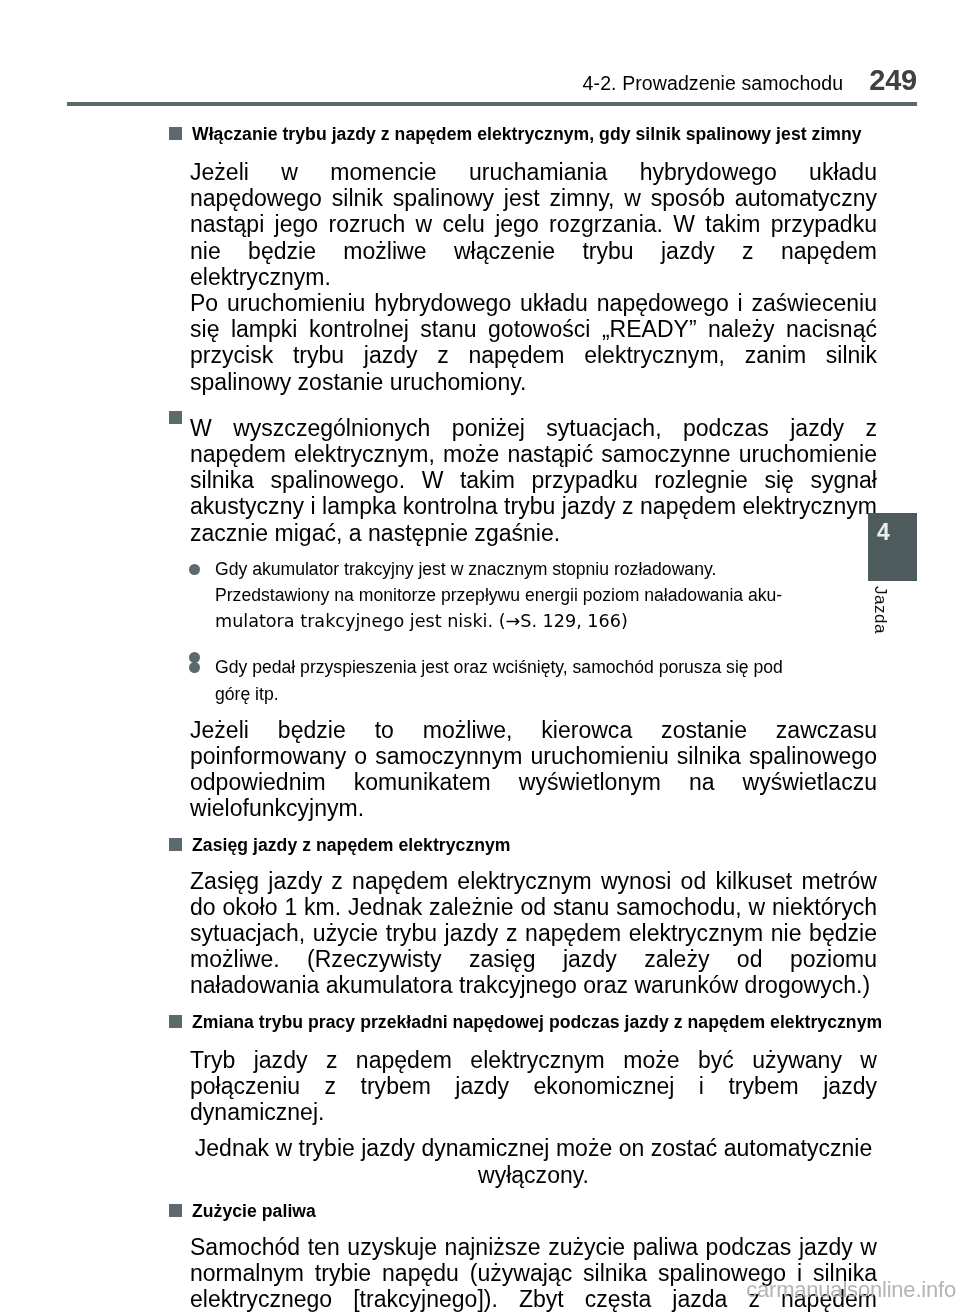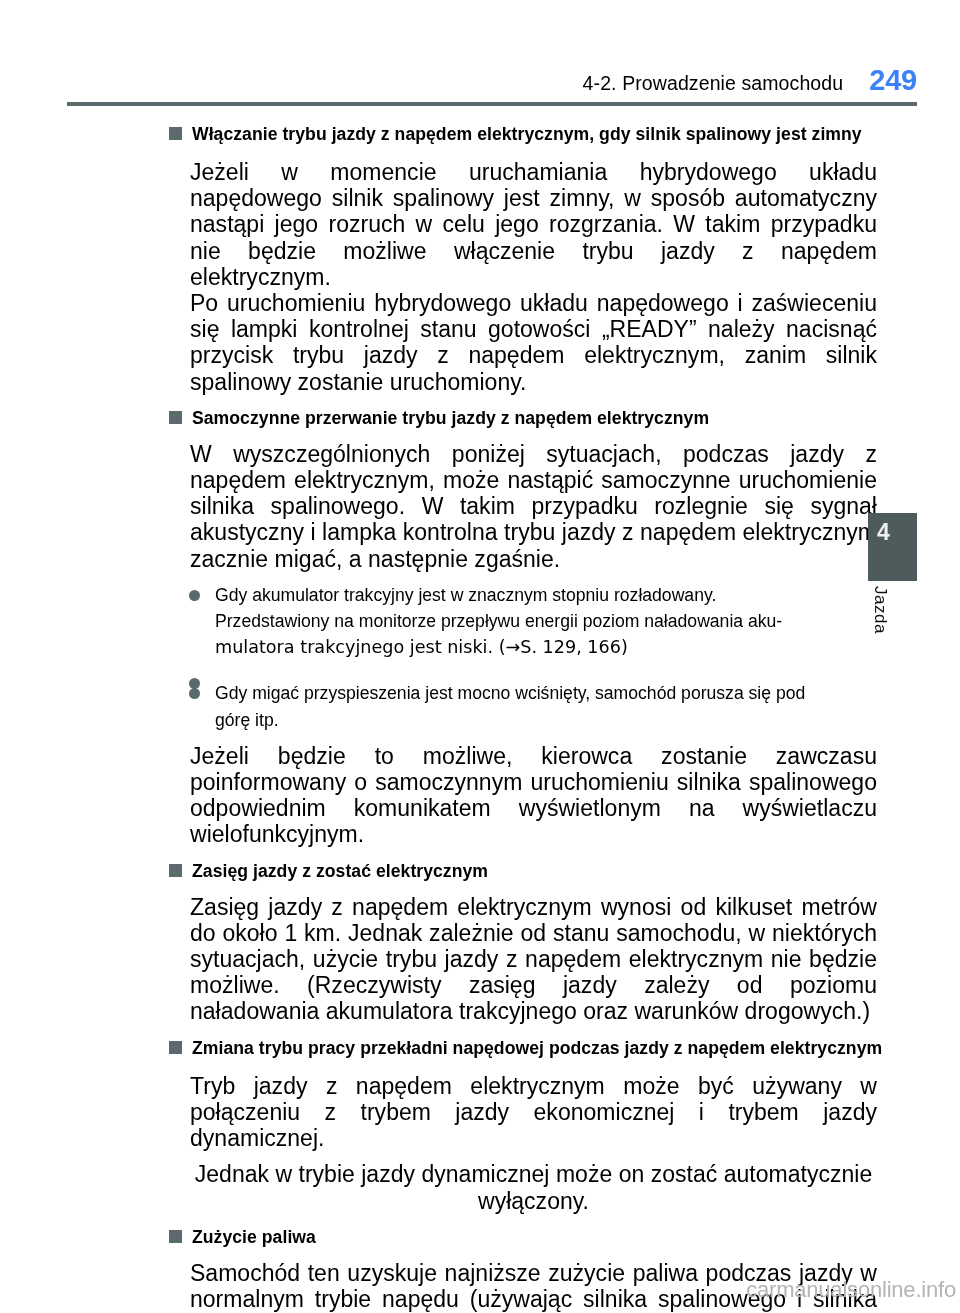--- a/index.html
+++ b/index.html
@@ -41,21 +41,21 @@
     font-size: 19.5px;
     letter-spacing: 0.1px;
     color: #000;
     white-space: nowrap;
   }
   .page-number {
     font-size: 29px;
     font-weight: bold;
     letter-spacing: -0.2px;
     margin-left: 26px;
-    color: #3b82f6;
+    color: #404040;
   }
   .header-rule {
     position: absolute;
     left: 55px;
     top: 102px;
     width: 850px;
     height: 4px;
     background: #5b6a6c;
   }
 
@@ -192,51 +192,50 @@
       <span class="sq"></span>
       <span class="sec-text">Włączanie trybu jazdy z napędem elektrycznym, gdy silnik spalinowy jest zimny</span>
     </div>
     <div class="gap-12"></div>
     <p class="para">Jeżeli w momencie uruchamiania hybrydowego układu napędowego silnik spalinowy jest zimny, w sposób automatyczny nastąpi jego rozruch w celu jego rozgrzania. W takim przypadku nie będzie możliwe włączenie trybu jazdy z napędem elektrycznym.</p>
     <p class="para">Po uruchomieniu hybrydowego układu napędowego i zaświeceniu się lampki kontrolnej stanu gotowości „READY” należy nacisnąć przycisk trybu jazdy z napędem elektrycznym, zanim silnik spalinowy zostanie uruchomiony.</p>
     <div class="gap-10"></div>
 
     <div class="sec">
       <span class="sq"></span>
-      <span class="sec-text">Samoczynne przerwanie trybu jazdy z napędem elektrycznym</span>
     </div>
     <div class="gap-10"></div>
     <p class="para">W wyszczególnionych poniżej sytuacjach, podczas jazdy z napędem elektrycznym, może nastąpić samoczynne uruchomienie silnika spalinowego. W takim przypadku rozlegnie się sygnał akustyczny i lampka kontrolna trybu jazdy z napędem elektrycznym zacznie migać, a następnie zgaśnie.</p>
     <div class="gap-10"></div>
 
     <ul class="blist">
       <li class="bitem">
         <span class="dot"></span>
         <span class="sub">Gdy akumulator trakcyjny jest w znacznym stopniu rozładowany.</span>
         <span class="sub">Przedstawiony na monitorze przepływu energii poziom naładowania aku-</span>
         <span class="sub arrow">mulatora trakcyjnego jest niski. (→S. 129, 166)</span>
       </li>
       <div class="gap-10"></div>
       <li class="bitem">
         <span class="dot"></span>
       </li>
       <div class="gap-10"></div>
       <li class="bitem">
         <span class="dot"></span>
-        <span class="sub">Gdy migać przyspieszenia jest mocno wciśnięty, samochód porusza się pod</span>
+        <span class="sub">Gdy pedał przyspieszenia jest oraz wciśnięty, samochód porusza się pod</span>
         <span class="sub">górę itp.</span>
       </li>
     </ul>
     <div class="gap-10"></div>
     <p class="para">Jeżeli będzie to możliwe, kierowca zostanie zawczasu poinformowany o samoczynnym uruchomieniu silnika spalinowego odpowiednim komunikatem wyświetlonym na wyświetlaczu wielofunkcyjnym.</p>
     <div class="gap-10"></div>
 
     <div class="sec">
       <span class="sq"></span>
-      <span class="sec-text">Zasięg jazdy z zostać elektrycznym</span>
+      <span class="sec-text">Zasięg jazdy z napędem elektrycznym</span>
     </div>
     <div class="gap-10"></div>
     <p class="para">Zasięg jazdy z napędem elektrycznym wynosi od kilkuset metrów do około 1 km. Jednak zależnie od stanu samochodu, w niektórych sytuacjach, użycie trybu jazdy z napędem elektrycznym nie będzie możliwe. (Rzeczywisty zasięg jazdy zależy od poziomu naładowania akumulatora trakcyjnego oraz warunków drogowych.)</p>
     <div class="gap-10"></div>
 
     <div class="sec">
       <span class="sq"></span>
       <span class="sec-text">Zmiana trybu pracy przekładni napędowej podczas jazdy z napędem elektrycznym</span>
     </div>
     <div class="gap-12"></div>

